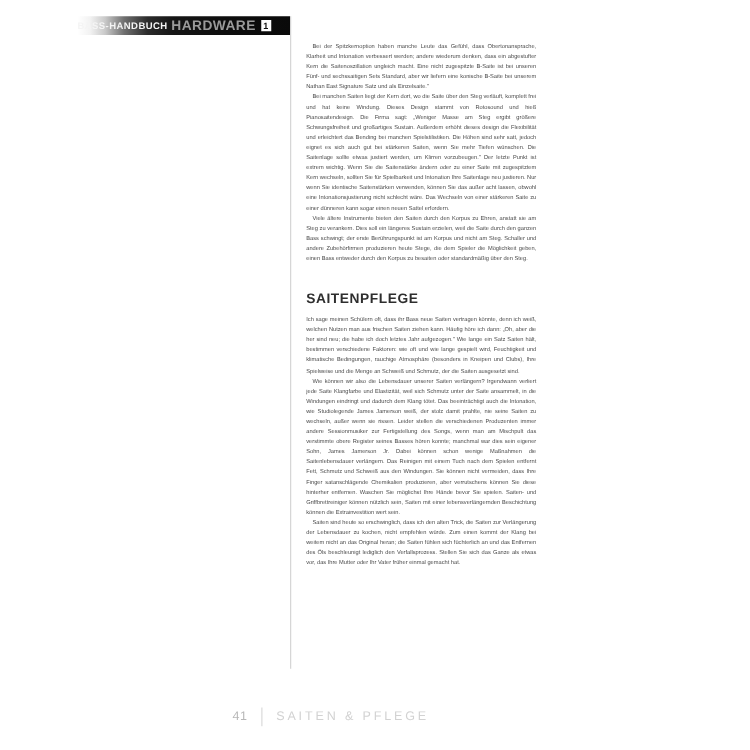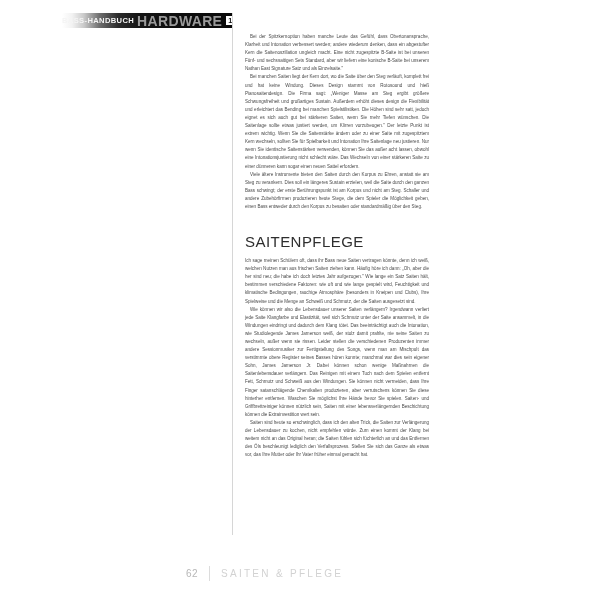--- a/index.html
+++ b/index.html
@@ -46,21 +46,21 @@
     overflow: hidden;
   }
   .header-title {
     font-size: 7.6px;
     letter-spacing: 0.35px;
     color: #f4f4f4;
     font-weight: 600;
     white-space: nowrap;
   }
   .header-sub {
-    font-size: 14px;
+    font-size: 11px;
     letter-spacing: 0.35px;
     color: #9a9a9a;
     font-weight: 600;
     white-space: nowrap;
     margin-left: 3px;
   }
   .header-num {
     display: inline-block;
     background: #ffffff;
     color: #101010;
@@ -96,22 +96,22 @@
     text-indent: 5px;
     color: #4a4a4a;
     -webkit-hyphens: auto;
     hyphens: auto;
   }
   .text-column p.no-indent {
     text-indent: 0;
   }
   .section-heading {
     margin: 0;
-    font-size: 15px;
-    font-weight: 400;
+    font-size: 11px;
+    font-weight: 700;
     letter-spacing: 0.45px;
     color: #2e2e2e;
     text-align: left;
   }
   .gap-before-heading { height: 22px; }
   .gap-after-heading  { height: 7px; }
 
   
   .footer {
     position: absolute;
@@ -162,18 +162,18 @@
     <div class="gap-before-heading"></div>
     <h2 class="section-heading">SAITENPFLEGE</h2>
     <div class="gap-after-heading"></div>
 
     <p class="no-indent">Ich sage meinen Schülern oft, dass ihr Bass neue Saiten vertragen könnte, denn ich weiß, welchen Nutzen man aus frischen Saiten ziehen kann. Häufig höre ich dann: „Oh, aber die her sind neu; die habe ich doch letztes Jahr aufgezogen." Wie lange ein Satz Saiten hält, bestimmen verschiedene Faktoren: wie oft und wie lange gespielt wird, Feuchtigkeit und klimatische Bedingungen, rauchige Atmosphäre (besonders in Kneipen und Clubs), Ihre Spielweise und die Menge an Schweiß und Schmutz, der die Saiten ausgesetzt sind.</p>
     <p>Wie können wir also die Lebensdauer unserer Saiten verlängern? Irgendwann verliert jede Saite Klangfarbe und Elastizität, weil sich Schmutz unter der Saite ansammelt, in die Windungen eindringt und dadurch dem Klang tötet. Das beeinträchtigt auch die Intonation, wie Studiolegende James Jamerson weiß, der stolz damit prahlte, nie seine Saiten zu wechseln, außer wenn sie rissen. Leider stellen die verschiedenen Produzenten immer andere Sessionmusiker zur Fertigstellung des Songs, wenn man am Mischpult das verstimmte obere Register seines Basses hören konnte; manchmal war dies sein eigener Sohn, James Jamerson Jr. Dabei können schon wenige Maßnahmen die Saitenlebensdauer verlängern. Das Reinigen mit einem Tuch nach dem Spielen entfernt Fett, Schmutz und Schweiß aus den Windungen. Sie können nicht vermeiden, dass Ihre Finger satanschlägende Chemikalien produzieren, aber verrutschens können Sie diese hinterher entfernen. Waschen Sie möglichst Ihre Hände bevor Sie spielen. Saiten- und Griffbrettreiniger können nützlich sein, Saiten mit einer lebensverlängernden Beschichtung können die Extrainvestition wert sein.</p>
     <p>Saiten sind heute so erschwinglich, dass ich den alten Trick, die Saiten zur Verlängerung der Lebensdauer zu kochen, nicht empfehlen würde. Zum einen kommt der Klang bei weitem nicht an das Original heran; die Saiten fühlen sich füchterlich an und das Entfernen des Öls beschleunigt lediglich den Verfallsprozess. Stellen Sie sich das Ganze als etwas vor, das Ihre Mutter oder Ihr Vater früher einmal gemacht hat.</p>
   </div>
 
   <div class="footer">
-    <span class="footer-page">62</span>
+    <span class="footer-page">41</span>
     <span class="footer-divider"></span>
     <span class="footer-label">SAITEN &amp; PFLEGE</span>
   </div>
 
 </div>
 
 </body></html>

